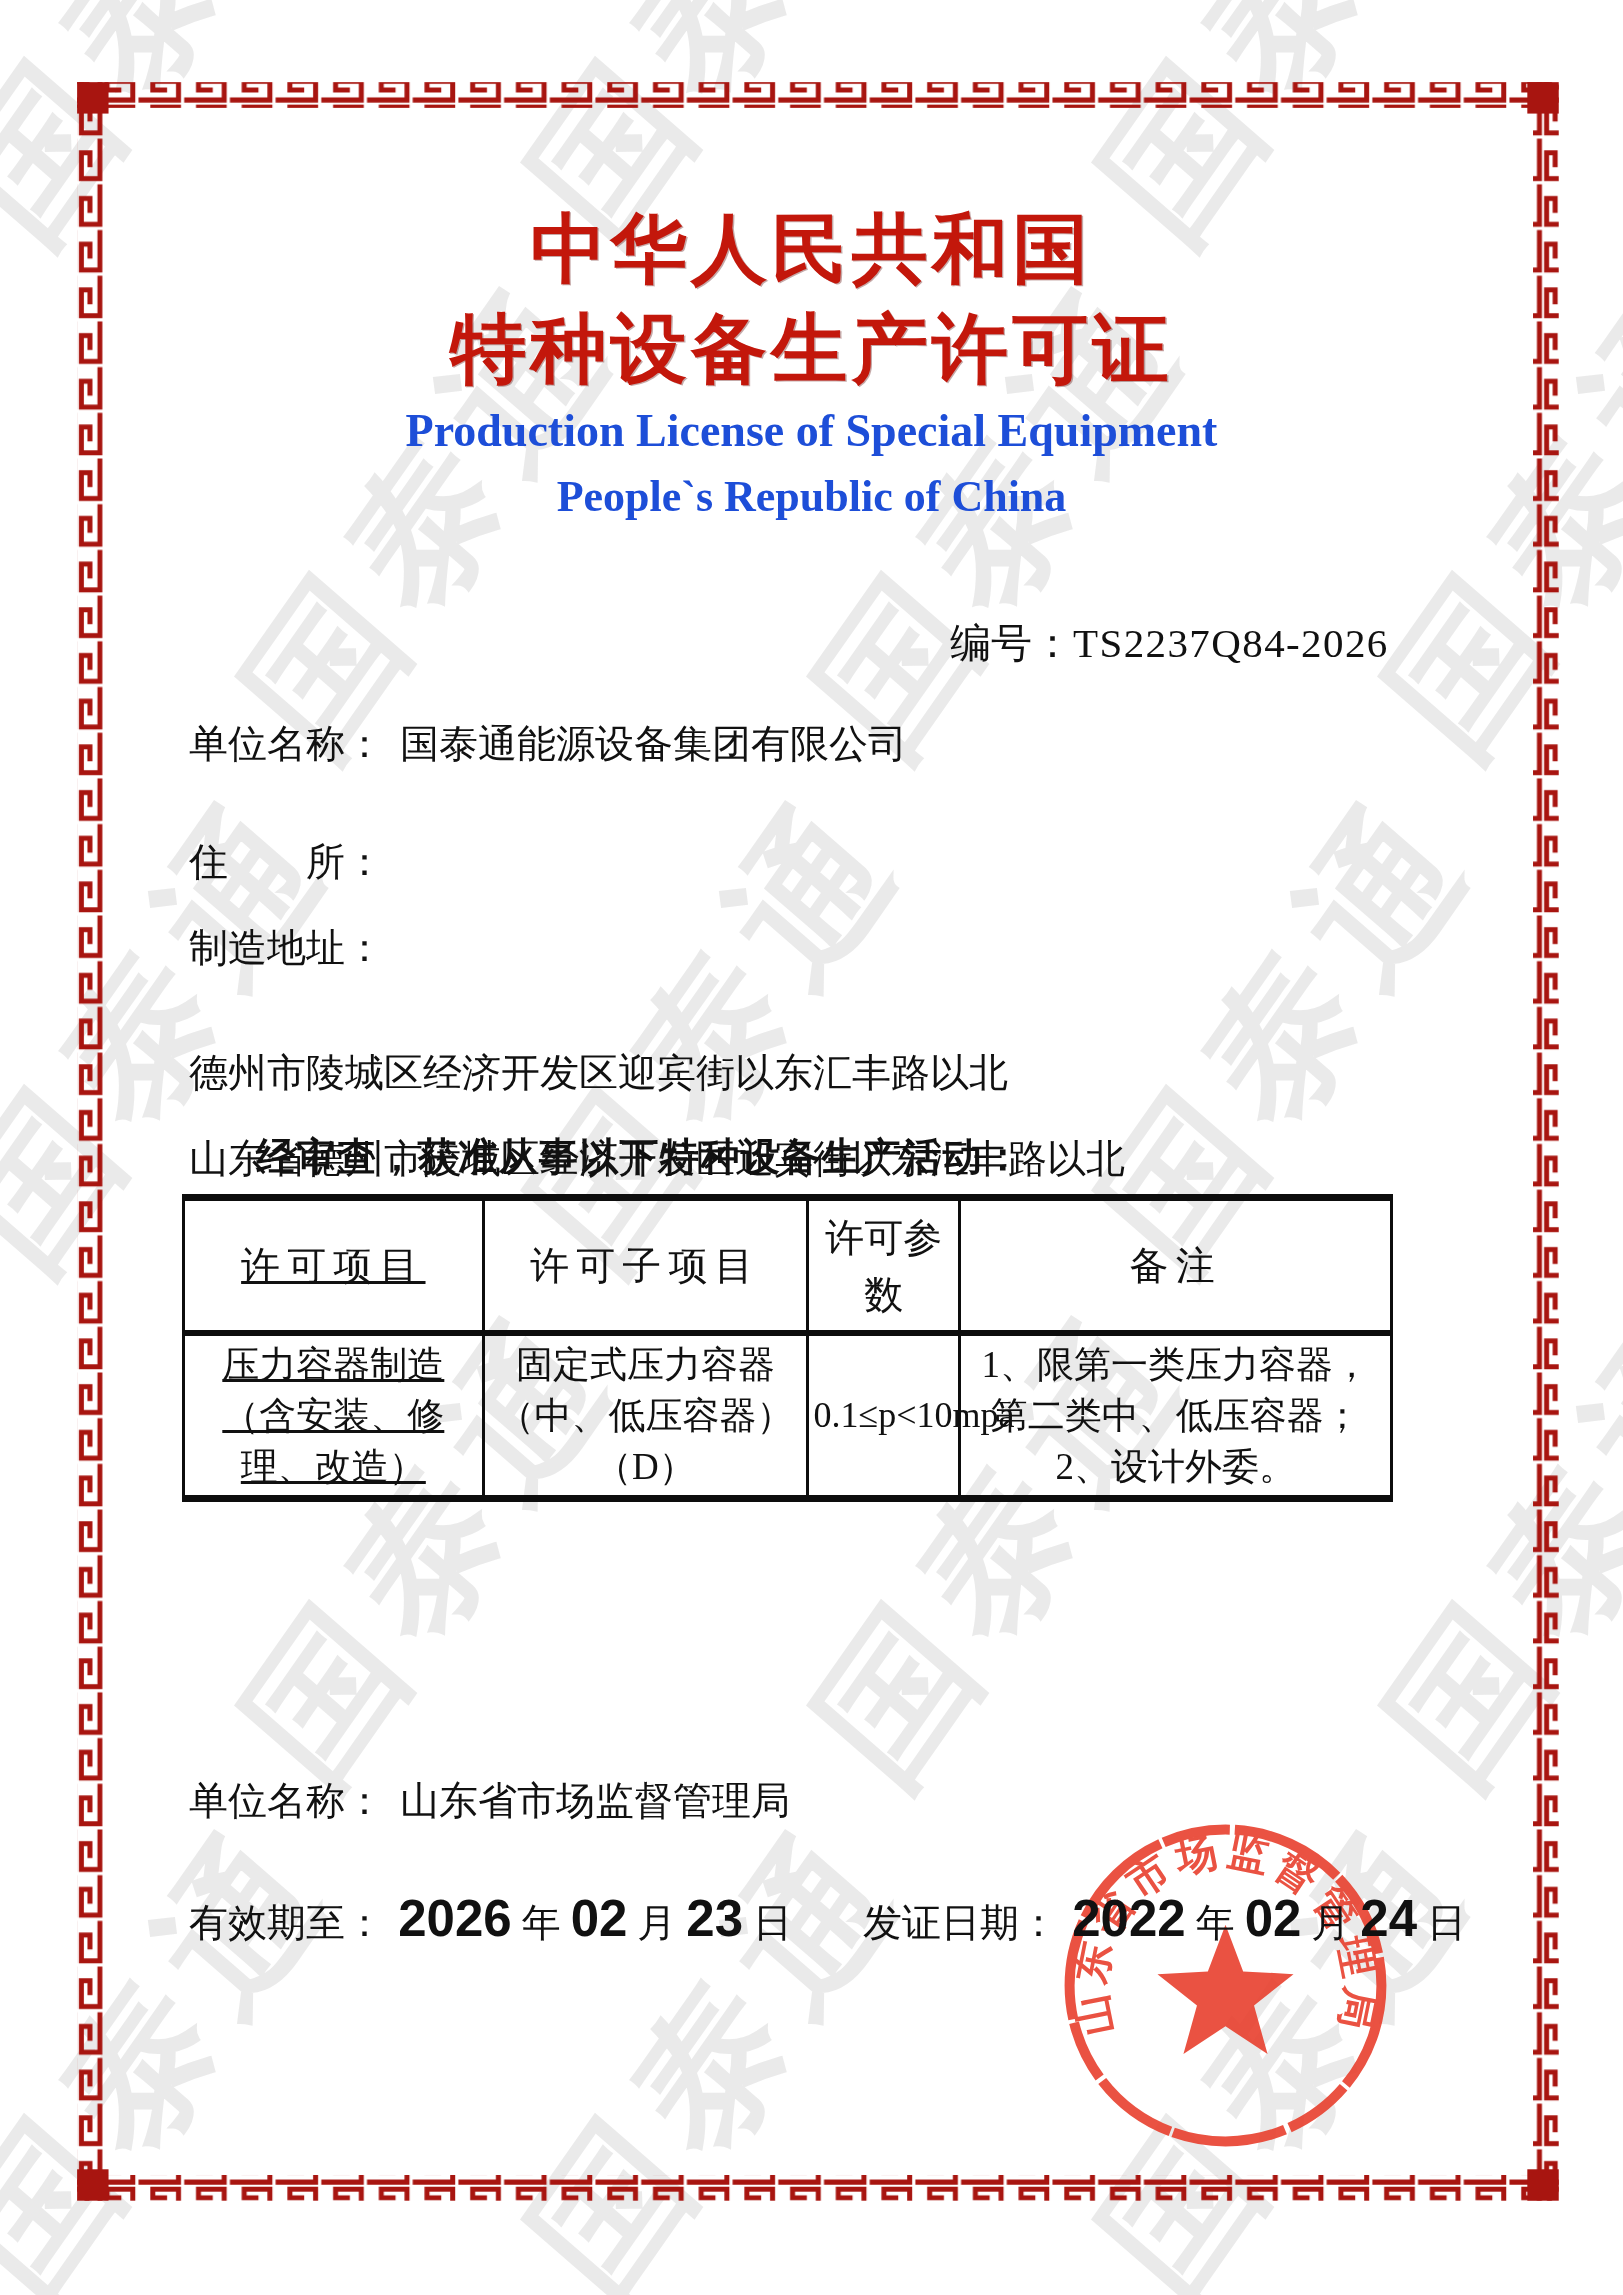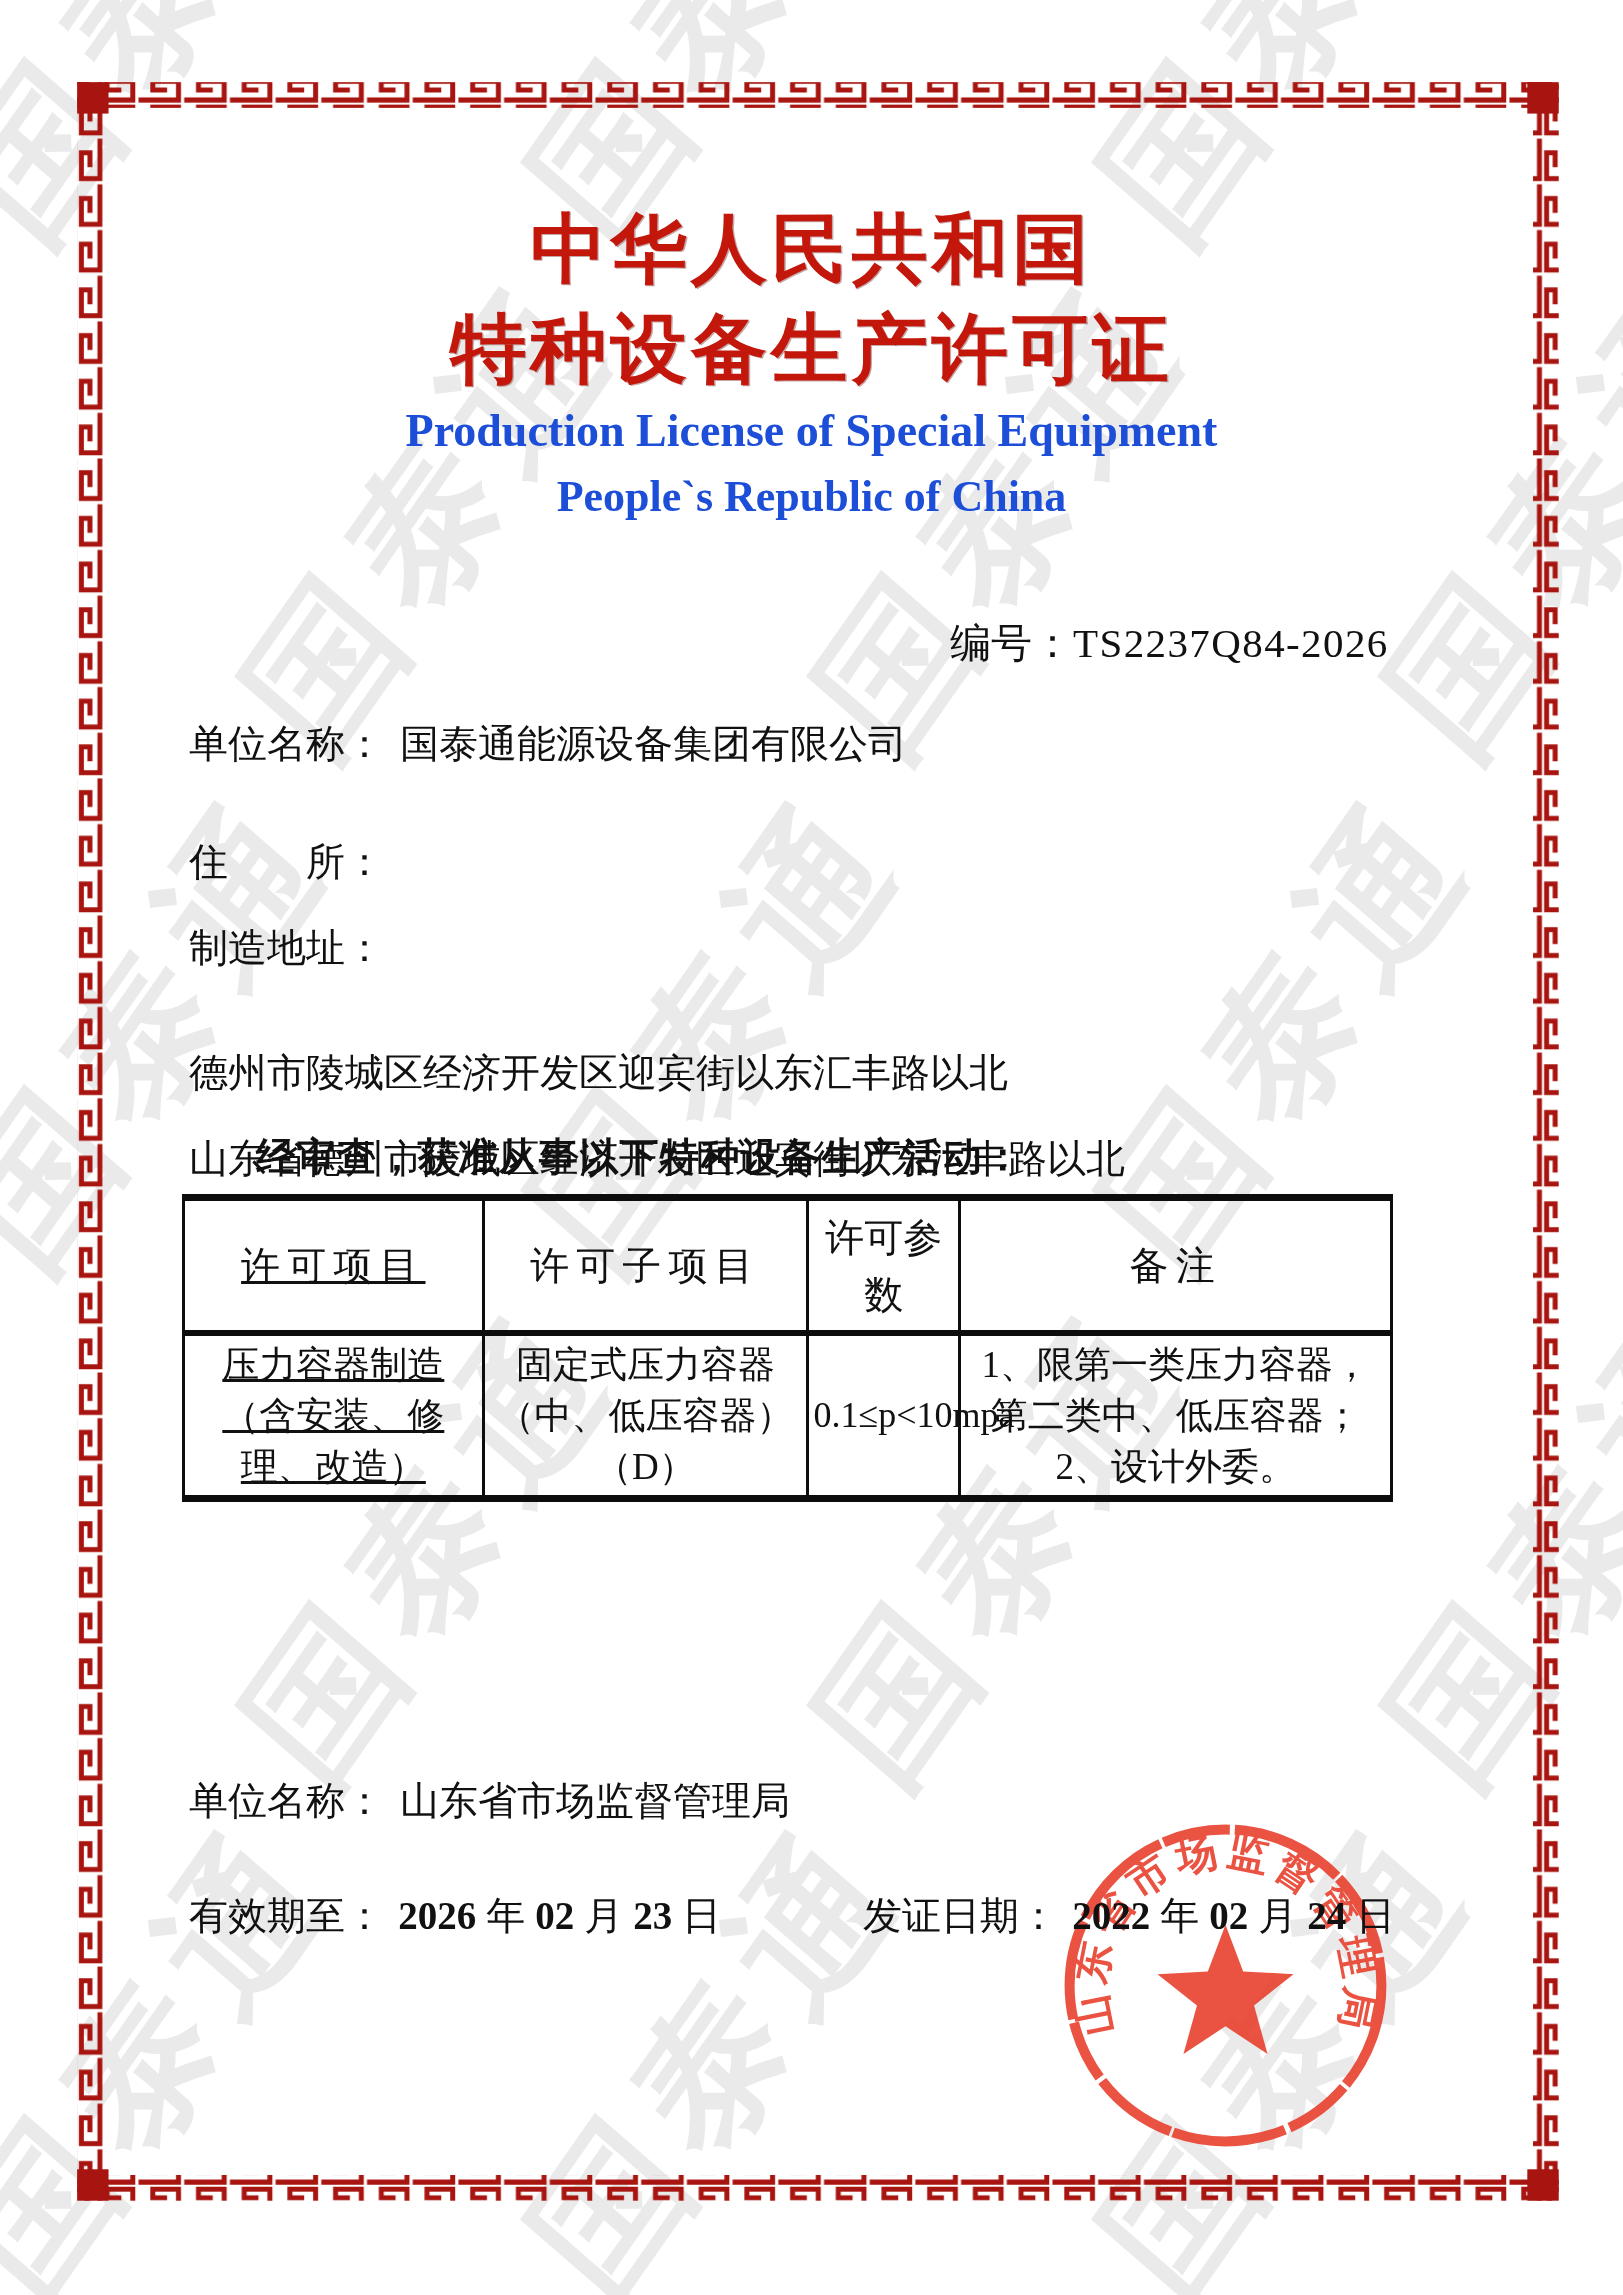--- a/index.html
+++ b/index.html
@@ -83,22 +83,22 @@
   td.c3{letter-spacing:0;font-size:36px;}
   
   .f-issuer{top:1759px;}
   .date-line{
     position:absolute;font-size:39px;white-space:nowrap;z-index:4;
   }
   .d-valid{left:189px;top:1889px;}
   .d-issue{left:863px;top:1889px;}
   .date-line .lab{margin-right:7.1px;}
   .date-line .d{
-    font-family:Liberation Serif, serif;
-    font-weight:bold;font-size:39px;margin:0 7.1px;
+    font-family:Liberation Sans, sans-serif;
+    font-weight:bold;font-size:51px;margin:0 7.1px;
   }
   .date-line .cjk{margin:0 2.9px;}
   
   .seal{position:absolute;left:1056px;top:1816px;width:339px;height:339px;z-index:2;opacity:0.9;}
 </style>
 </head>
 <body>
 
 <div class="page">
 

